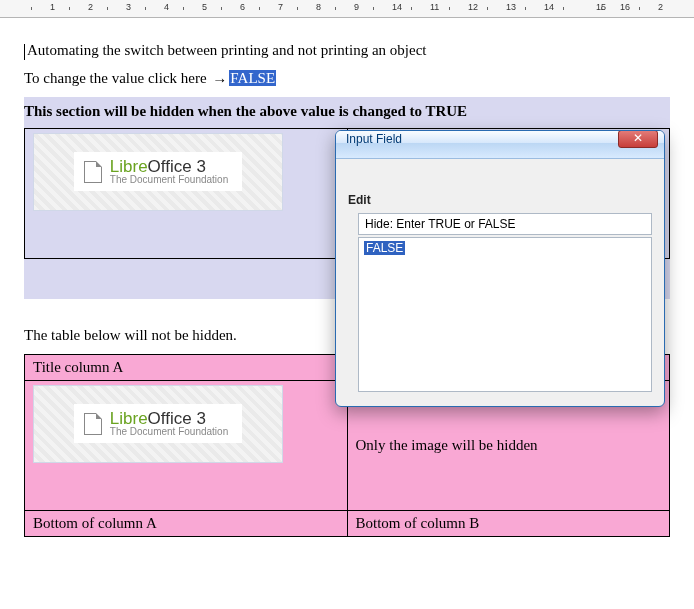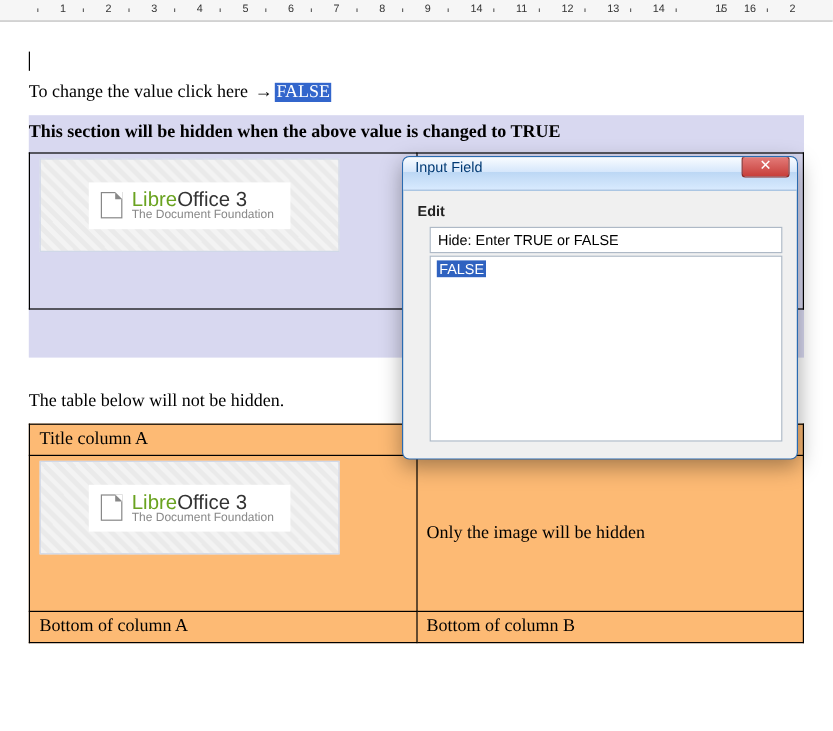--- a/index.html
+++ b/index.html
@@ -59,21 +59,21 @@
     padding: 6px 0 40px 0;
     margin-top: 6px;
   }
   .section-head {
     font-weight: bold;
     padding: 0 0 8px 0;
   }
   .tbl {
     width: 100%;
     border-collapse: collapse;
-    background: #fdba74;
+    background: #f9a8d4;
     margin-top: 0;
   }
   .section .tbl { background: transparent; }
   .tbl td {
     border: 1px solid #000;
     padding: 4px 8px;
     vertical-align: top;
     width: 50%;
     font-size: 15px;
   }
@@ -152,21 +152,21 @@
     line-height: 14px;
     text-align: center;
     cursor: pointer;
   }
   .dlg-body {
     display: flex;
     padding: 10px 12px 14px 12px;
     gap: 12px;
   }
   .dlg-left { flex: 1; }
-  .dlg-label { font-weight: bold; margin-bottom: 6px; color: #222; }
+  .dlg-label { font-weight: bold; margin-bottom: 6px; color: #222; margin-top: 24px; }
   .prompt {
     border: 1px solid #aeb9c6;
     background: #fff;
     padding: 3px 6px;
     font-size: 12px;
     margin-bottom: 2px;
     margin-left: 10px;
   }
   .field-box {
     border: 1px solid #aeb9c6;
@@ -238,21 +238,21 @@
     <div style="position: absolute; left: 563px; top: 7px; width: 1px; height: 3px; background: rgb(102, 102, 102);"></div>
     <div class="tick" style="left: 620px;">16</div>
     <div style="position: absolute; left: 601px; top: 7px; width: 1px; height: 3px; background: rgb(102, 102, 102);"></div>
     <div class="tick" style="left: 658px;">2</div>
     <div style="position: absolute; left: 639px; top: 7px; width: 1px; height: 3px; background: rgb(102, 102, 102);"></div>
   </div>
 
 <div class="page">
 
   <div class="line">
-    <span class="cursor-mark"></span>
+    <span class="cursor-mark"></span><span>Automating the switch between printing and not printing an object</span>
   </div>
 
   <div class="line">
     <span>To change the value click here </span><span class="arrow">→</span><span class="hl">FALSE</span>
   </div>
 
   <div class="section">
     <div class="section-head">This section will be hidden when the above value is changed to TRUE</div>
     <table class="tbl">
       <tbody>

